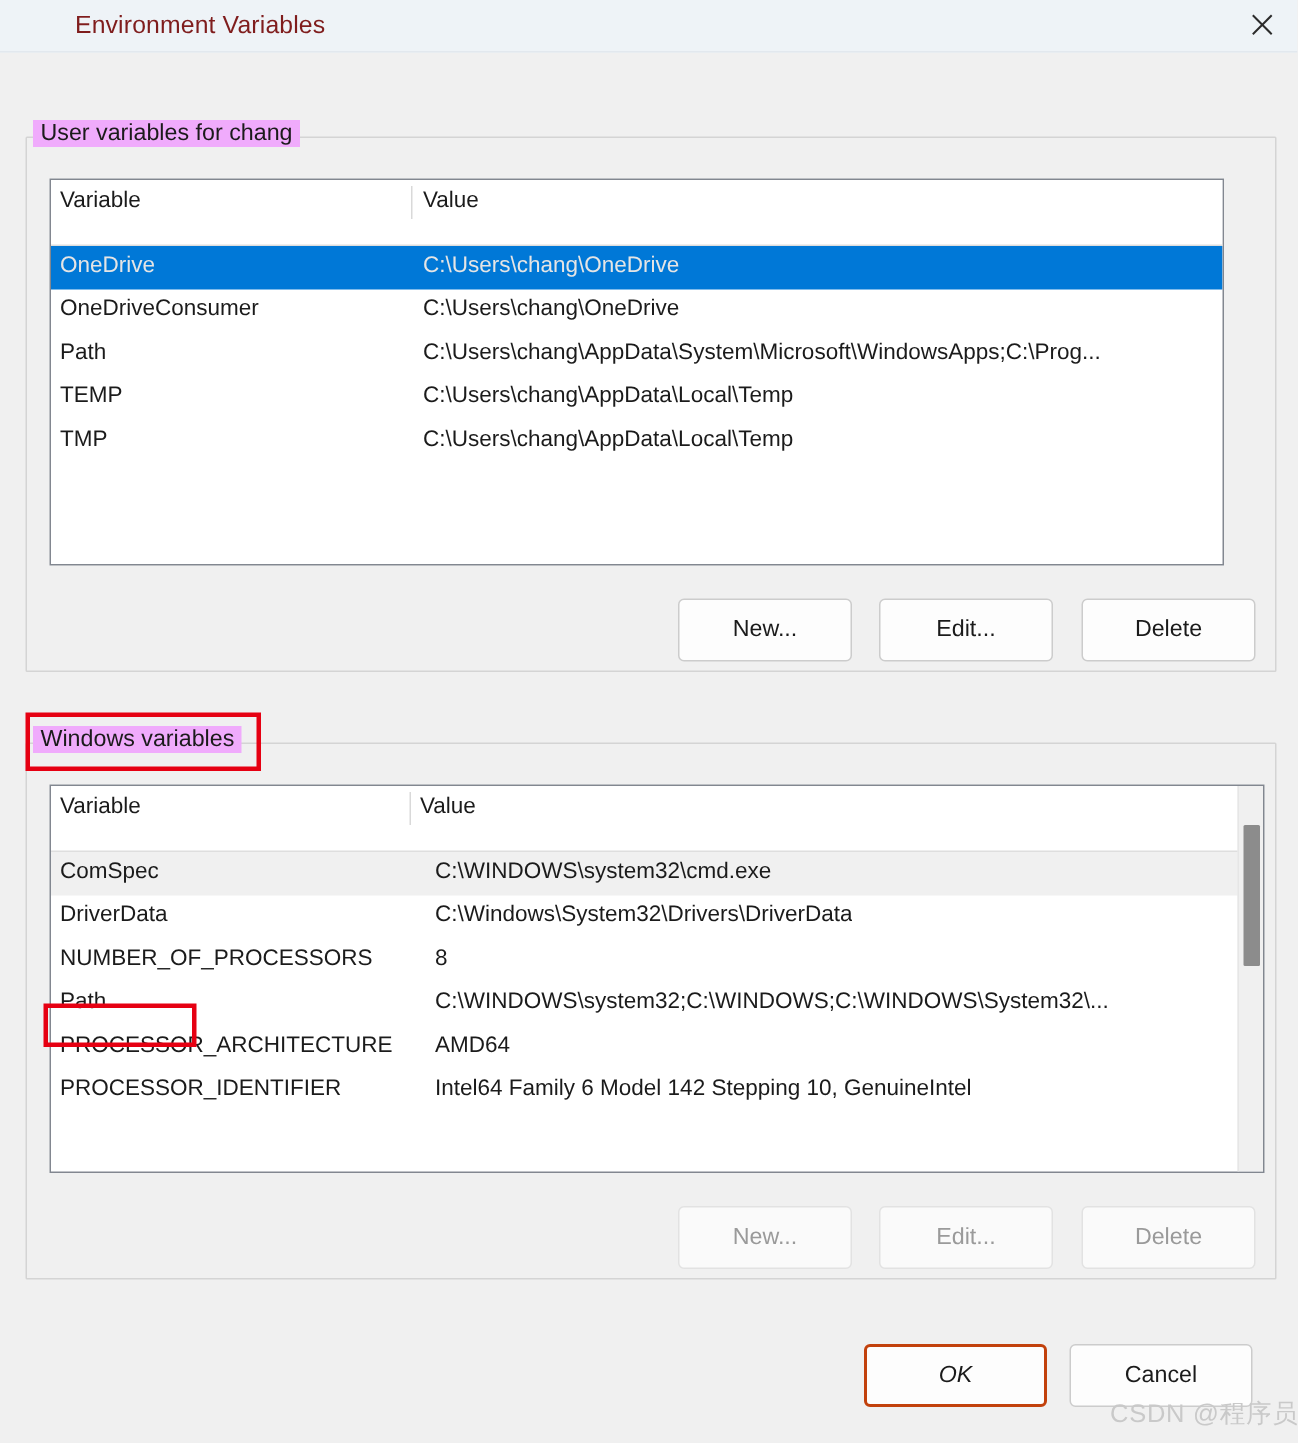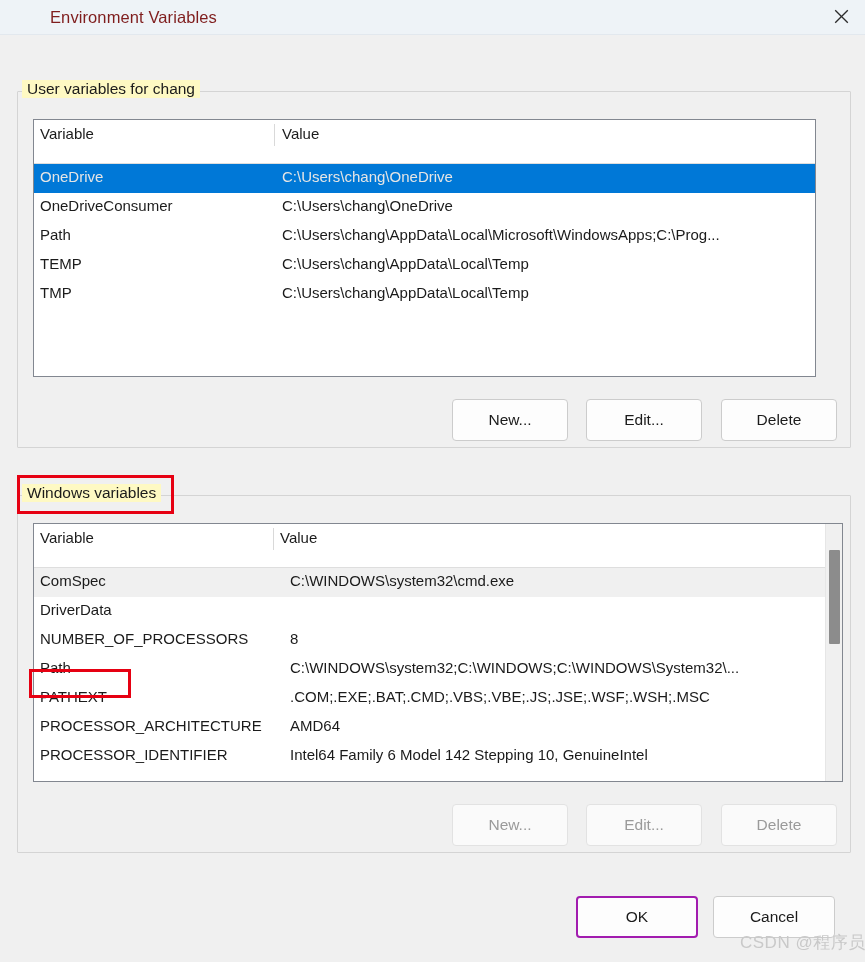--- a/index.html
+++ b/index.html
@@ -48,21 +48,21 @@
 
   
   .groupbox {
     position: absolute;
     border: 1px solid #d4d4d4;
     border-radius: 1px;
     background: transparent;
   }
   .group-legend {
     position: absolute;
-    background: #fef9c3;
+    background: #f0abfc;
     font-size: 15.5px;
     color: #1b1b1b;
     padding: 0 5px;
     white-space: nowrap;
   }
 
   
   .listbox {
     position: absolute;
     background: #ffffff;
@@ -157,22 +157,23 @@
     box-sizing: border-box;
     padding: 0;
     text-align: right;
   }
   .btn.disabled {
     background: #fafafa;
     border-color: #e2e2e2;
     color: #9a9a9a;
   }
   .btn.default {
-    border: 2px solid #a21caf;
+    border: 2px solid #c2410c;
     background: #fdfdfd;
+    font-style: italic;
   }
 
   
   .redbox {
     position: absolute;
     border: 3px solid #e60012;
     box-sizing: border-box;
     pointer-events: none;
   }
 
@@ -212,21 +213,21 @@
     <div class="row selected">
       <div class="cell name">OneDrive</div>
       <div class="cell value">C:\Users\chang\OneDrive</div>
     </div>
     <div class="row">
       <div class="cell name">OneDriveConsumer</div>
       <div class="cell value">C:\Users\chang\OneDrive</div>
     </div>
     <div class="row">
       <div class="cell name">Path</div>
-      <div class="cell value">C:\Users\chang\AppData\Local\Microsoft\WindowsApps;C:\Prog...</div>
+      <div class="cell value">C:\Users\chang\AppData\System\Microsoft\WindowsApps;C:\Prog...</div>
     </div>
     <div class="row">
       <div class="cell name">TEMP</div>
       <div class="cell value">C:\Users\chang\AppData\Local\Temp</div>
     </div>
     <div class="row">
       <div class="cell name">TMP</div>
       <div class="cell value">C:\Users\chang\AppData\Local\Temp</div>
     </div>
   </div>
@@ -245,32 +246,29 @@
     <div class="hdiv" style="left:239px;"></div>
     <div class="hcell value-h">Value</div>
   </div>
   <div class="rows">
     <div class="row alt">
       <div class="cell name">ComSpec</div>
       <div class="cell value">C:\WINDOWS\system32\cmd.exe</div>
     </div>
     <div class="row">
       <div class="cell name">DriverData</div>
+      <div class="cell value">C:\Windows\System32\Drivers\DriverData</div>
     </div>
     <div class="row">
       <div class="cell name">NUMBER_OF_PROCESSORS</div>
       <div class="cell value">8</div>
     </div>
     <div class="row">
       <div class="cell name">Path</div>
       <div class="cell value">C:\WINDOWS\system32;C:\WINDOWS;C:\WINDOWS\System32\...</div>
-    </div>
-    <div class="row">
-      <div class="cell name">PATHEXT</div>
-      <div class="cell value">.COM;.EXE;.BAT;.CMD;.VBS;.VBE;.JS;.JSE;.WSF;.WSH;.MSC</div>
     </div>
     <div class="row">
       <div class="cell name">PROCESSOR_ARCHITECTURE</div>
       <div class="cell value">AMD64</div>
     </div>
     <div class="row">
       <div class="cell name">PROCESSOR_IDENTIFIER</div>
       <div class="cell value">Intel64 Family 6 Model 142 Stepping 10, GenuineIntel</div>
     </div>
   </div>

